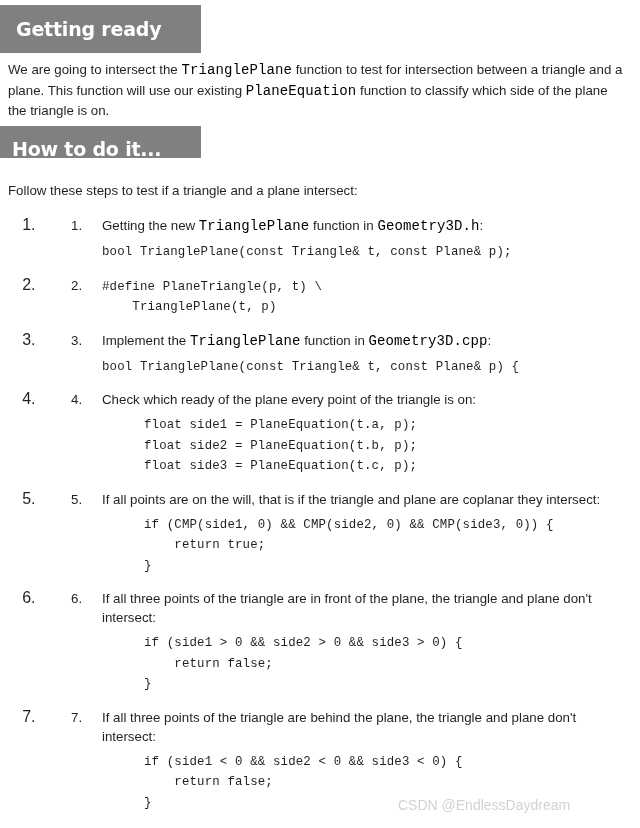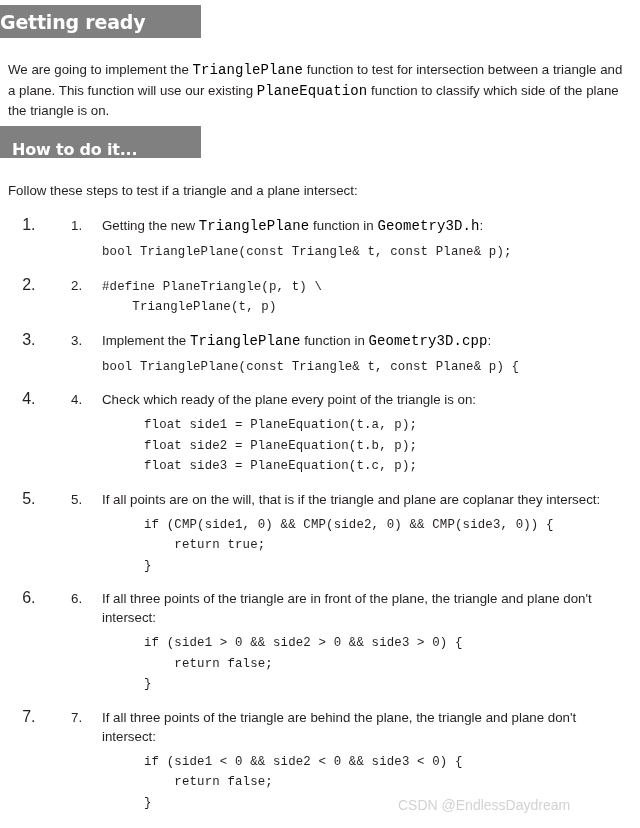--- a/index.html
+++ b/index.html
@@ -33,34 +33,34 @@
     color: #ffffff;
     font-family: "DejaVu Sans", sans-serif;
     font-weight: bold;
     letter-spacing: -0.2px;
     white-space: nowrap;
   }
 
   #bar-getting-ready {
     top: 5px;
     width: 201px;
-    height: 33px;
-    padding-left: 0;
+    height: 48px;
+    padding-left: 16px;
     box-sizing: border-box;
   }
   #bar-getting-ready .section-title { font-size: 19px; }
 
   #bar-how-to {
     top: 126px;
     width: 201px;
     height: 32px;
     padding-left: 12px;
     box-sizing: border-box;
   }
-  #bar-how-to .section-title { font-size: 16px; margin-top: 14px; }
+  #bar-how-to .section-title { font-size: 19px; margin-top: 14px; }
 
   
   .para {
     position: absolute;
     left: 8px;
     font-size: 13.3px;
     line-height: 19.5px;
     color: #231f20;
     font-family: "Liberation Sans", sans-serif;
   }
@@ -135,21 +135,21 @@
 </style>
 </head>
 <body>
 
 <div class="page">
 
   <div class="section-bar" id="bar-getting-ready">
     <span class="section-title">Getting ready</span>
   </div>
 
-  <p class="para" id="intro-paragraph"><span>We are going to implement the </span><code class="mono">TrianglePlane</code><span> function to test for intersection between a triangle and a plane. This function will use our existing </span><code class="mono">PlaneEquation</code><span> function to classify which side of the plane the triangle is on.</span></p>
+  <p class="para" id="intro-paragraph"><span>We are going to intersect the </span><code class="mono">TrianglePlane</code><span> function to test for intersection between a triangle and a plane. This function will use our existing </span><code class="mono">PlaneEquation</code><span> function to classify which side of the plane the triangle is on.</span></p>
 
   <div class="section-bar" id="bar-how-to">
     <span class="section-title">How to do it...</span>
   </div>
 
   <p class="para" id="how-to-lead">Follow these steps to test if a triangle and a plane intersect:</p>
 
   <ol id="steps">
       <li class="step">
         <span class="step-number">1.</span>

